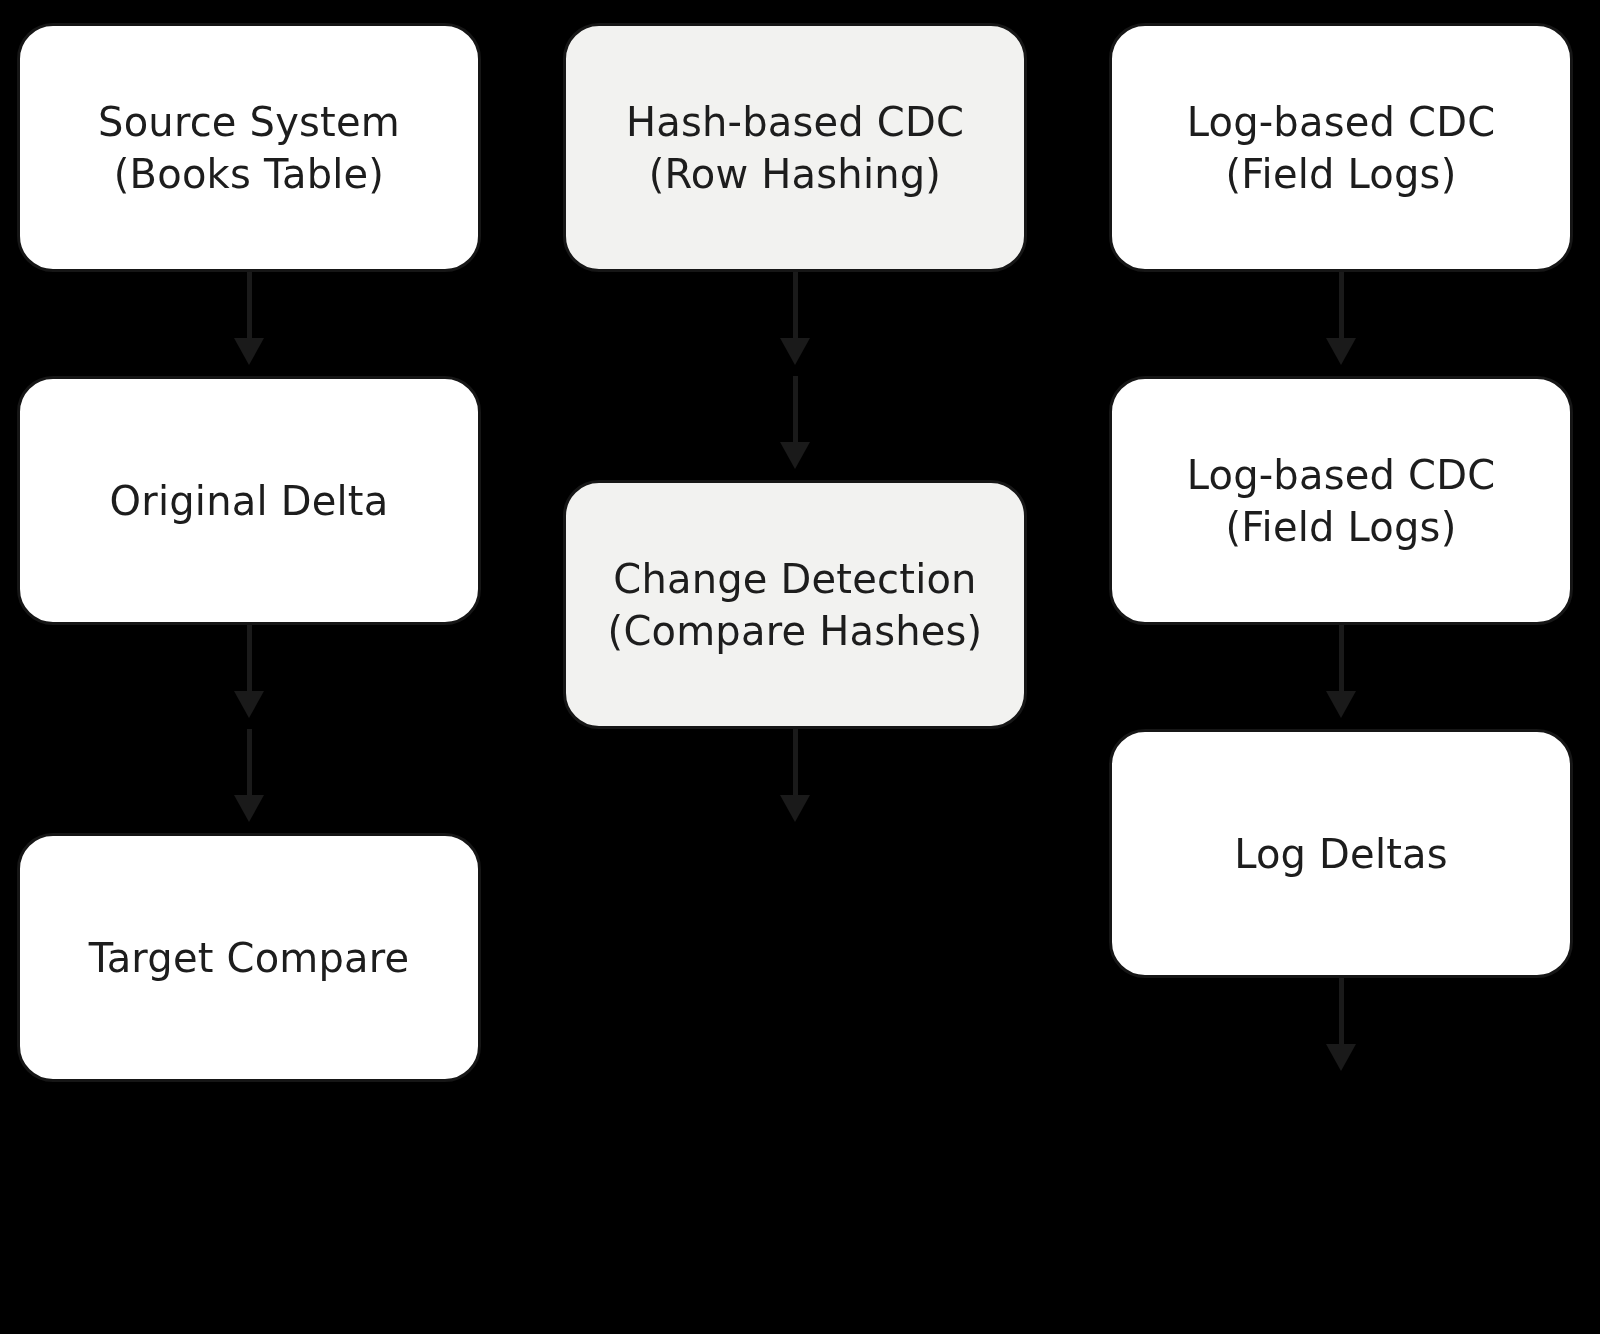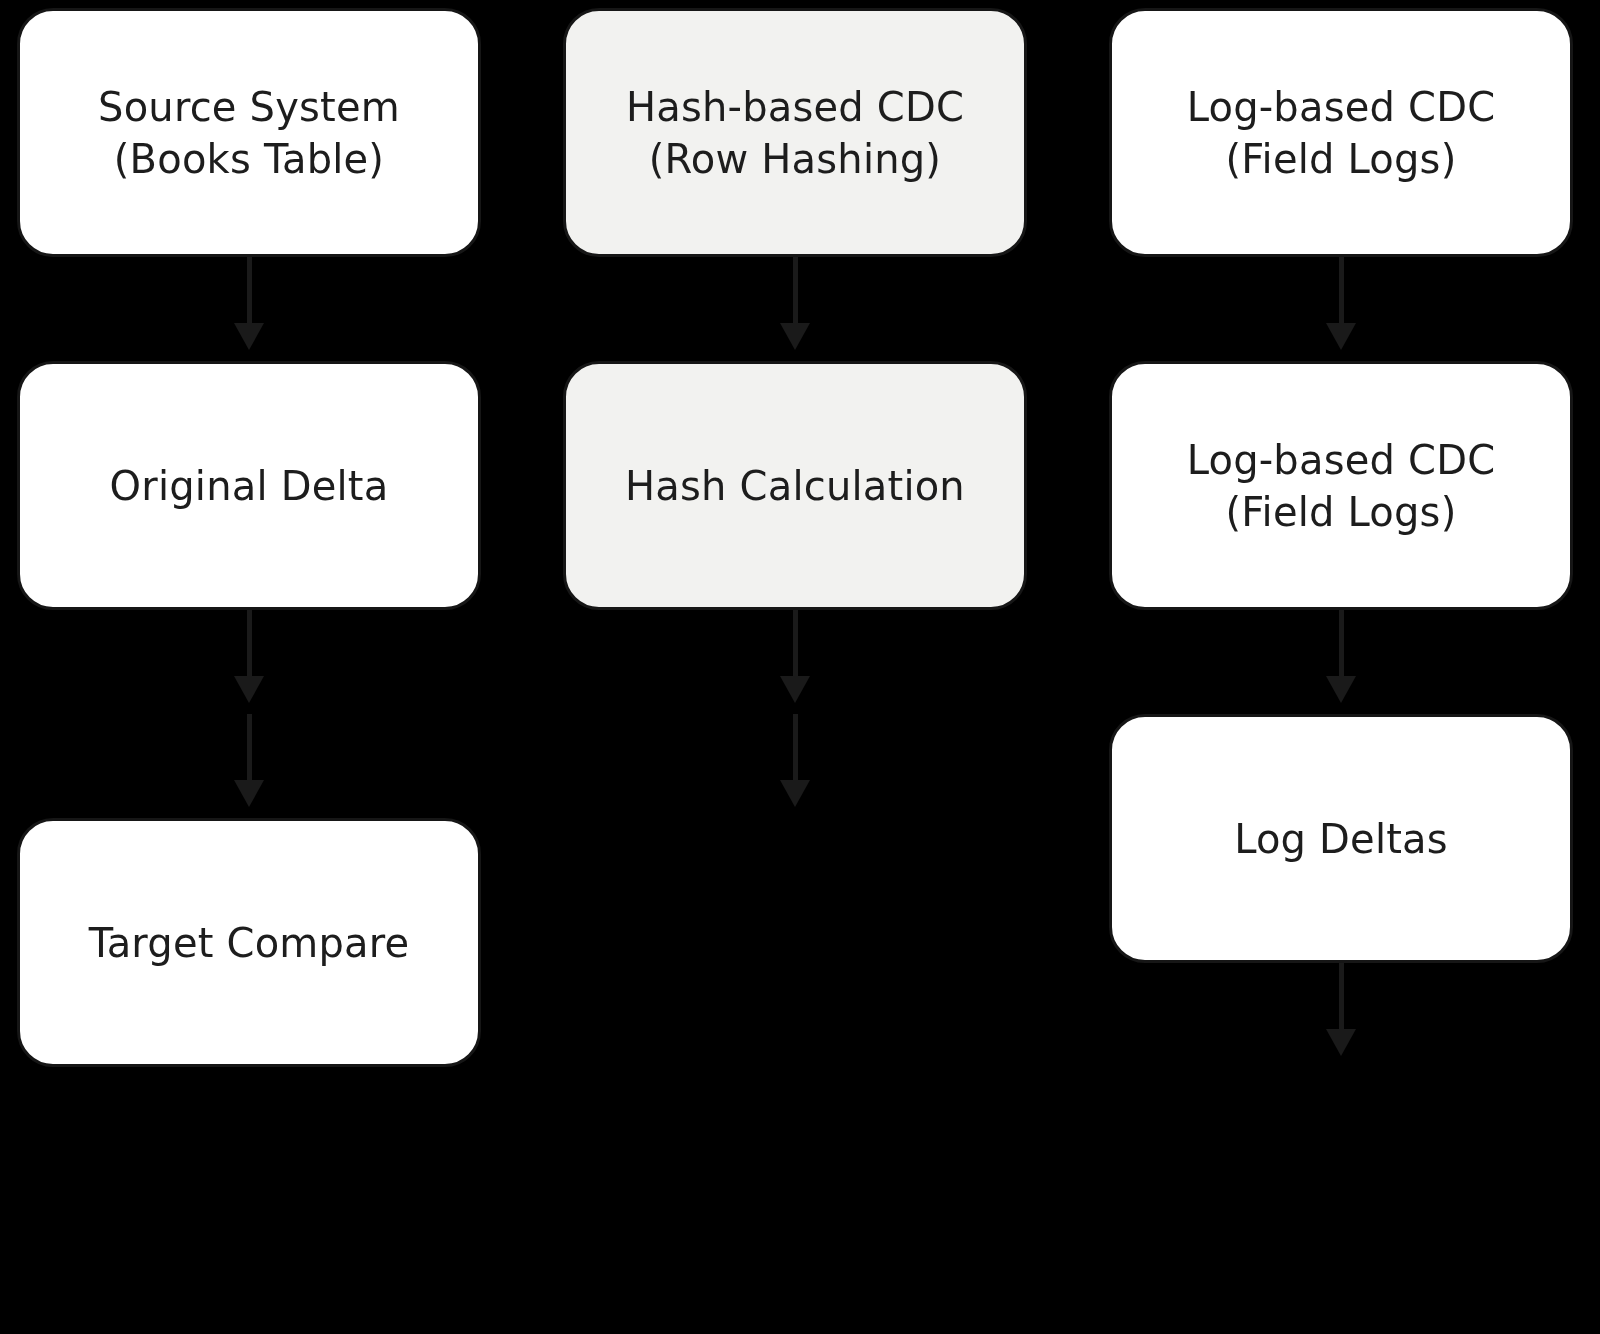--- a/index.html
+++ b/index.html
@@ -5,21 +5,21 @@
   html, body { margin: 0; padding: 0; }
   body {
     width: 1600px; height: 1334px;
     background: var(--background, #000000);
     font-family: "DejaVu Sans", "Liberation Sans", sans-serif;
     overflow: hidden;
   }
   .canvas {
     box-sizing: border-box;
     width: 1600px; height: 1334px;
-    padding: 8px 27px 13px 17px;
+    padding: 23px 27px 13px 17px;
     display: flex;
     justify-content: space-between;
   }
   .col {
     width: 464px;
     display: flex;
     flex-direction: column;
   }
   .node {
     box-sizing: border-box;
@@ -96,26 +96,27 @@
 
   <div class="col alt">
     <div class="node">
       <div class="label">Hash-based CDC
 (Row Hashing)</div>
     </div>
     <div class="arrow">
       <div class="stem"></div>
       <div class="head"></div>
     </div>
-    <div class="node">
-      <div class="label">Hash Calculation</div>
-    </div>
     <div class="arrow">
       <div class="stem"></div>
       <div class="head"></div>
+    </div>
+    <div class="node">
+      <div class="label">Change Detection
+(Compare Hashes)</div>
     </div>
     <div class="arrow">
       <div class="stem"></div>
       <div class="head"></div>
     </div>
   </div>
 
   <div class="col">
     <div class="node">
       <div class="label">Log-based CDC

